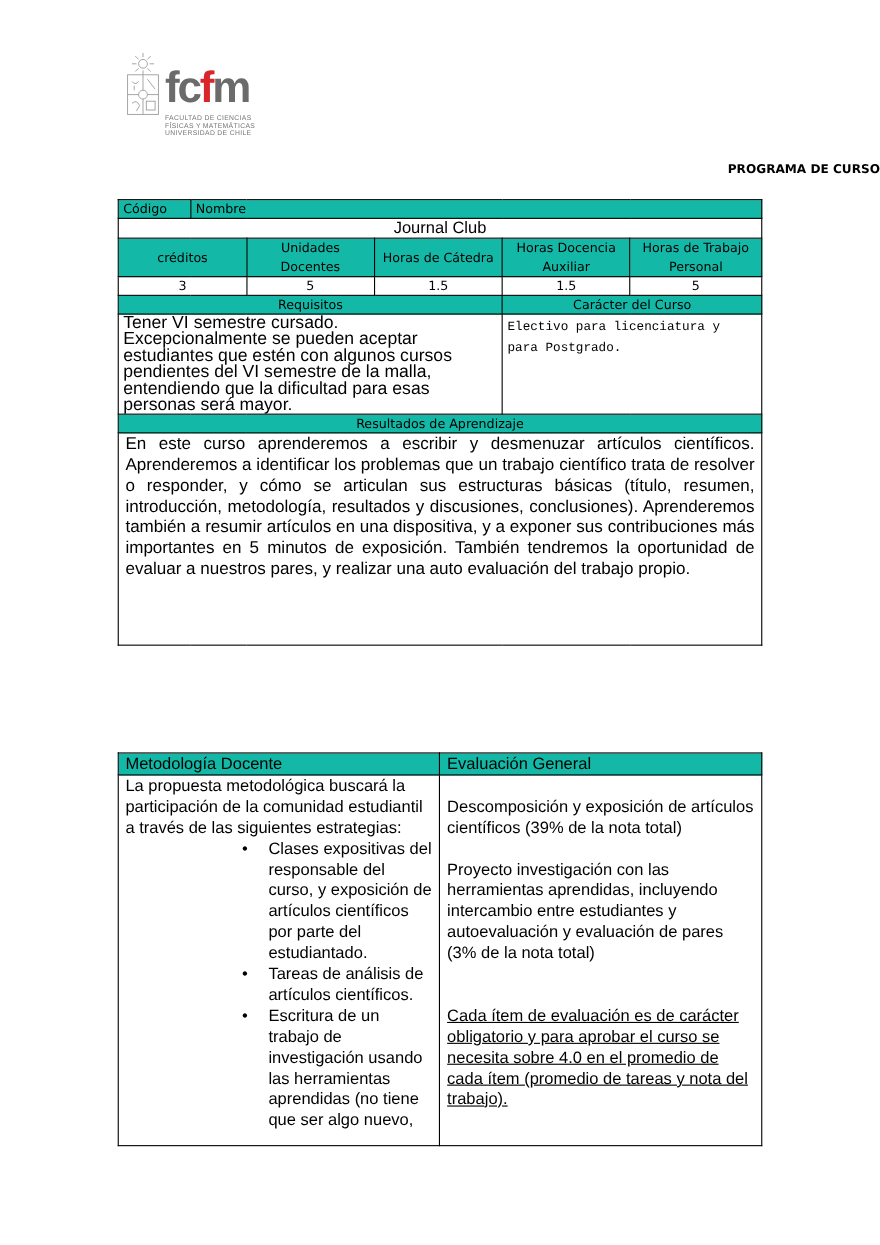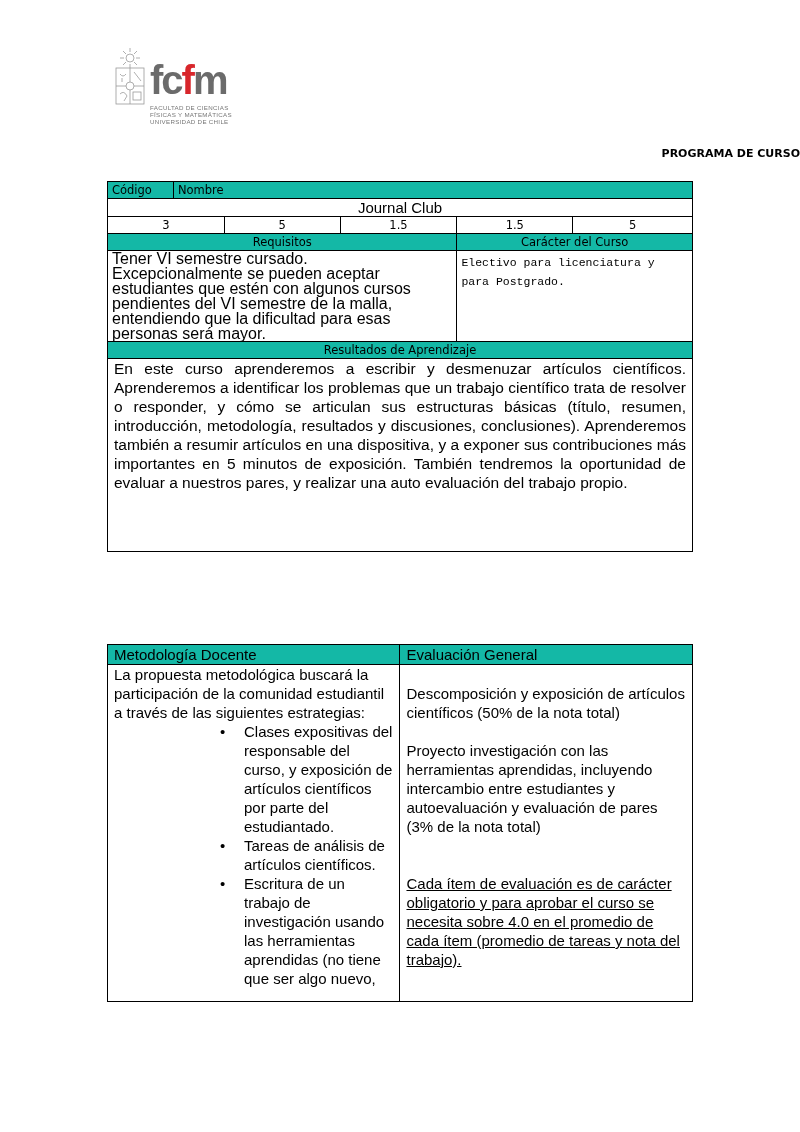--- a/index.html
+++ b/index.html
@@ -20,21 +20,21 @@
 
   #t1 { left: 107px; top: 181px; width: 586px; }
   #t1 td { font-family: "DejaVu Sans", sans-serif; font-size: 11.5px; line-height: 16px; }
   #t1 .course-name { font-family: "Liberation Sans", sans-serif; font-weight: bold; font-size: 16px; line-height: 17px; }
   #t1 .eng-name { font-family: "Liberation Sans", sans-serif; font-size: 15px; line-height: 17px; text-align: center; }
   #t1 .hdr2 td { line-height: 17px; text-align: center; vertical-align: middle; }
   #t1 .req { font-family: "Liberation Sans", sans-serif; font-size: 16px; line-height: 15px; }
   #t1 .car { font-family: Liberation Mono, monospace; font-size: 11.5px; line-height: 19px; padding-top: 2px; }
   #t1 .results { font-family: "Liberation Sans", sans-serif; font-size: 15.5px; line-height: 19px; text-align: justify; height: 192px; padding: 0 6px; }
 
-  #t2 { left: 107px; top: 644px; width: 586px; }
+  #t2 { left: 107px; top: 684px; width: 586px; }
   #t2 td { font-family: "Liberation Sans", sans-serif; font-size: 15px; line-height: 19px; padding: 0 6px; }
   #t2 .met { width: 280px; }
   #t2 ul { margin: 0; padding-left: 130px; list-style: none; }
   #t2 li { position: relative; }
   #t2 li::before { content: "•"; position: absolute; left: -24px; }
   #t2 .eval p { margin: 0; }
   .underline { text-decoration: underline; }
 </style>
 </head>
 <body>
@@ -81,20 +81,27 @@
       <col style="width:120px">
   </colgroup>
   <tbody>
       <tr class="gray">
     <td>Código</td>
     <td colspan="5">Nombre</td>
   </tr>
   <tr>
     <td colspan="6" class="eng-name">Journal Club</td>
   </tr>
+  <tr class="gray hdr2">
+    <td colspan="2">créditos</td>
+    <td>Unidades Docentes</td>
+    <td>Horas de Cátedra</td>
+    <td>Horas Docencia Auxiliar</td>
+    <td>Horas de Trabajo Personal</td>
+  </tr>
   <tr class="center">
     <td colspan="2">3</td>
     <td>5</td>
     <td>1.5</td>
     <td>1.5</td>
     <td>5</td>
   </tr>
   <tr class="gray center">
     <td colspan="4">Requisitos</td>
     <td colspan="2">Carácter del Curso</td>
@@ -128,19 +135,19 @@
   <tr>
     <td class="met" style="height:336px;">
       <div>La propuesta metodológica buscará la participación de la comunidad estudiantil a través de las siguientes estrategias:</div>
       <ul>
         <li>Clases expositivas del responsable del curso, y exposición de artículos científicos por parte del estudiantado.</li>
         <li>Tareas de análisis de artículos científicos.</li>
         <li>Escritura de un trabajo de investigación usando las herramientas aprendidas (no tiene que ser algo nuevo,</li>
       </ul>
     </td>
     <td class="eval">
-      <p style="margin-top:19px;">Descomposición y exposición de artículos científicos (50% de la nota total)</p>
+      <p style="margin-top:19px;">Descomposición y exposición de artículos científicos (39% de la nota total)</p>
       <p style="margin-top:19px;">Proyecto investigación con las herramientas aprendidas, incluyendo intercambio entre estudiantes y autoevaluación y evaluación de pares (3% de la nota total)</p>
       <p style="margin-top:38px;" class="underline">Cada ítem de evaluación es de carácter obligatorio y para aprobar el curso se necesita sobre 4.0 en el promedio de cada ítem (promedio de tareas y nota del trabajo).</p>
     </td>
   </tr>
 </tbody>
   </table>
 
 </body></html>

